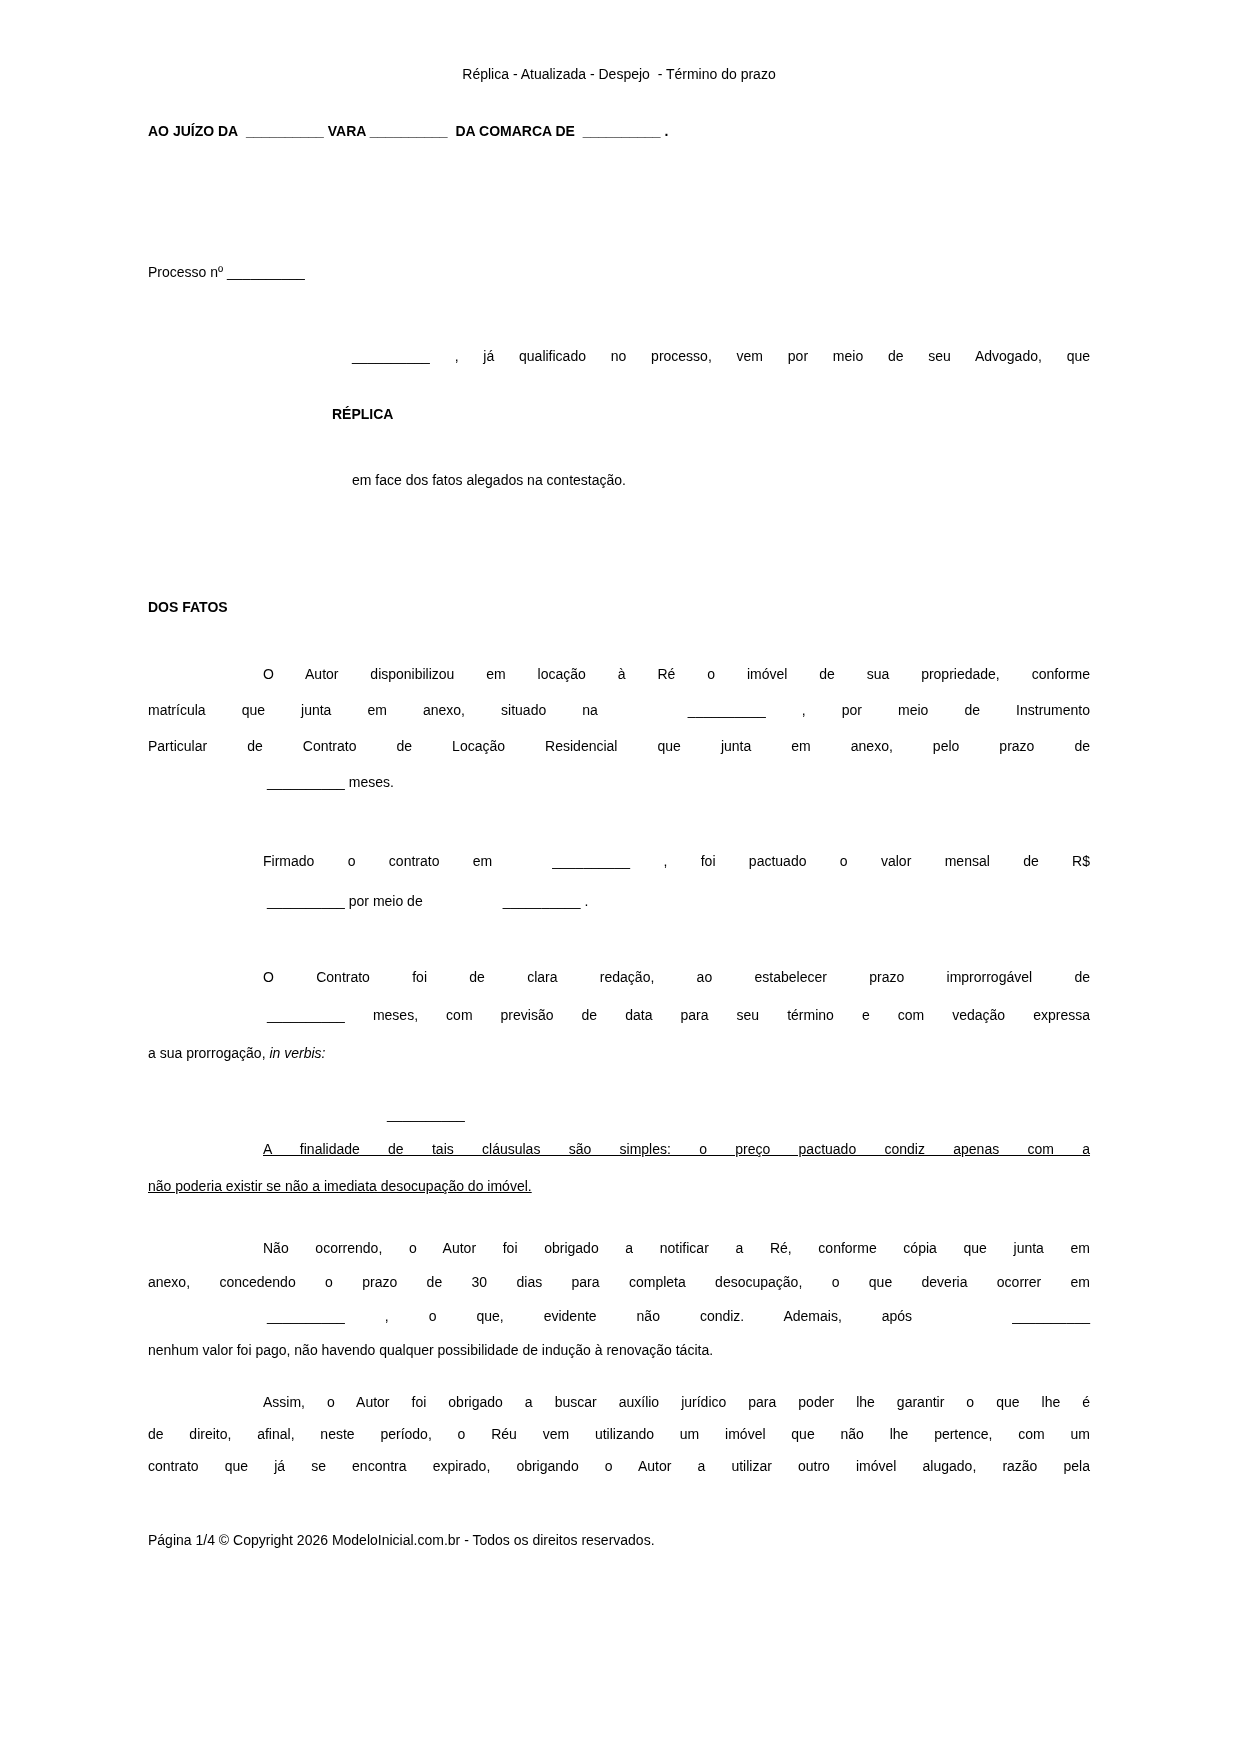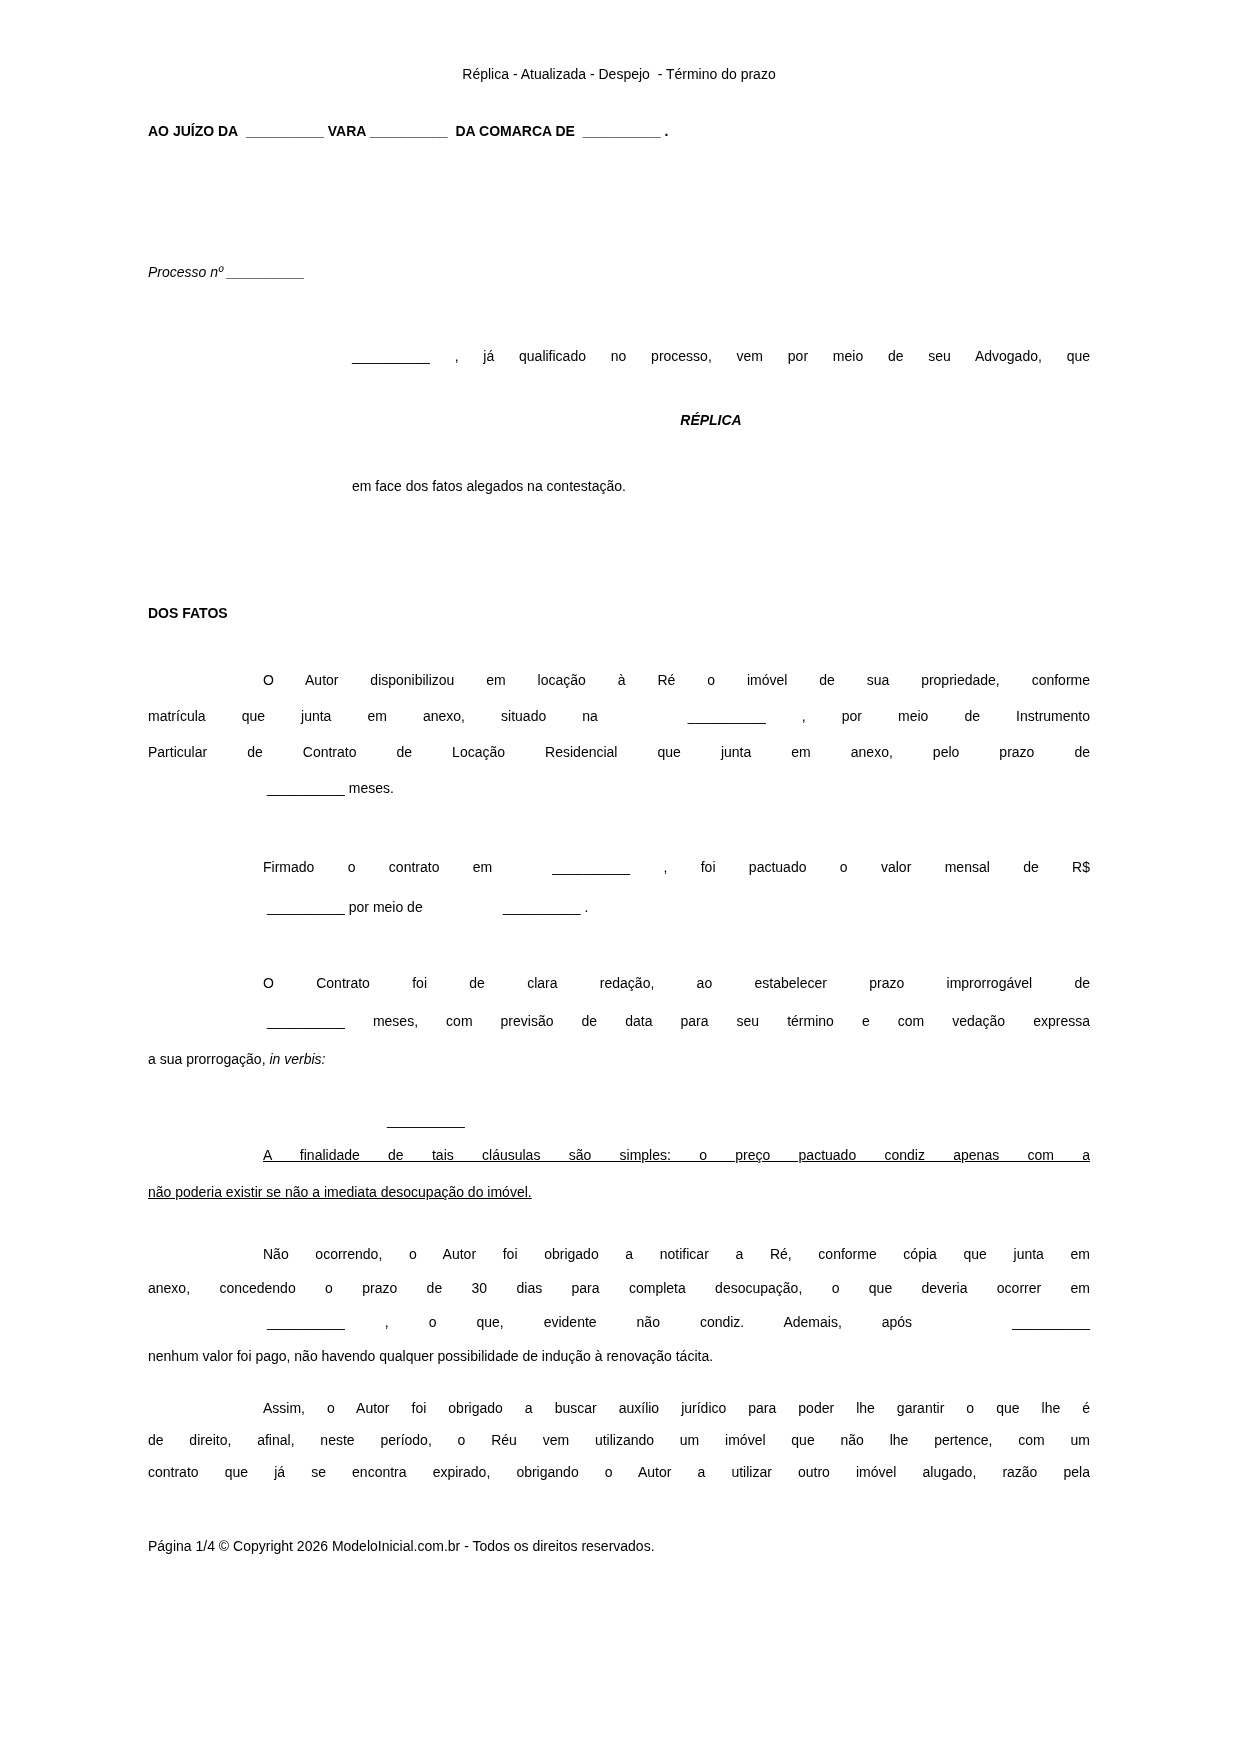--- a/index.html
+++ b/index.html
@@ -24,23 +24,23 @@
   .indent{text-indent:115px;}
   .blank-start{padding-left:119px;}
   .gap{display:inline-block;height:1px;}
   .b{font-weight:bold;}
   .i{font-style:italic;}
 
   .p-title{margin-top:58px;line-height:33px;text-align:center;}
   .p-footer{margin-top:42px;line-height:33px;text-align:left;}
 
   .pa-court{margin-top:24px;line-height:33px;}
-  .pa-processo{margin-top:108px;line-height:33px;font-style:italic;}
+  .pa-processo{margin-top:108px;line-height:33px;}
   .pa-qualificado{margin-top:46px;margin-left:204px;line-height:42px;}
-  .pa-replica{margin-top:27px;line-height:33px;text-align:center;padding-left:184px;font-style:italic;}
+  .pa-replica{margin-top:21px;line-height:33px;padding-left:184px;}
   .pa-emface{margin-top:33px;margin-left:204px;line-height:33px;}
   .pa-dosfatos{margin-top:94px;line-height:33px;}
   .pa-autor{margin-top:32px;line-height:36px;}
   .pa-firmado{margin-top:41px;line-height:40px;}
   .pa-contrato{margin-top:37px;line-height:38px;}
   .pa-loneblank{margin-top:26px;line-height:33px;padding-left:239px;}
   .pa-finalidade{line-height:37px;text-decoration:underline;}
   .pa-nao{margin-top:26px;line-height:34px;}
   .pa-assim{margin-top:19px;line-height:32px;}
 </style>

